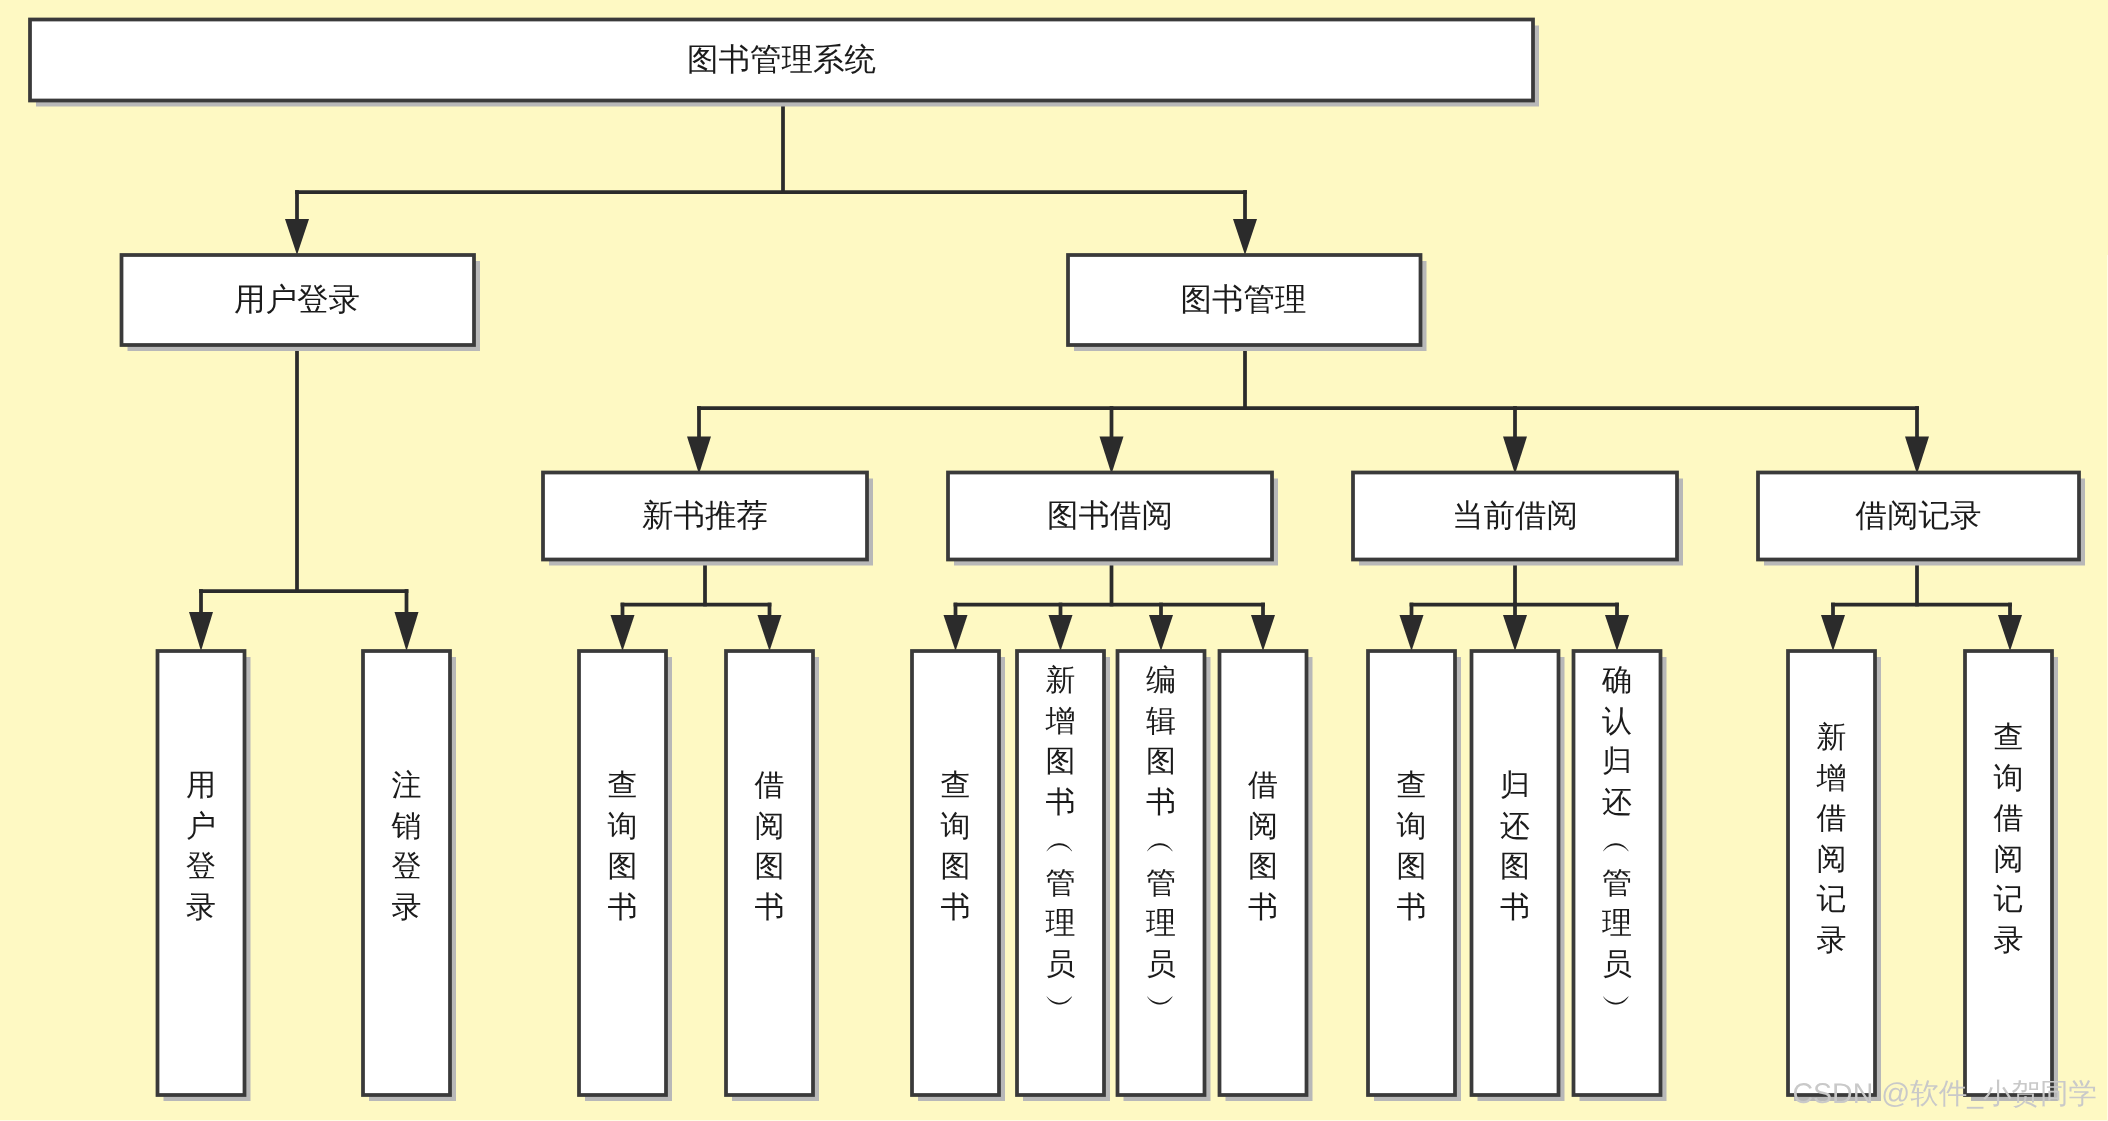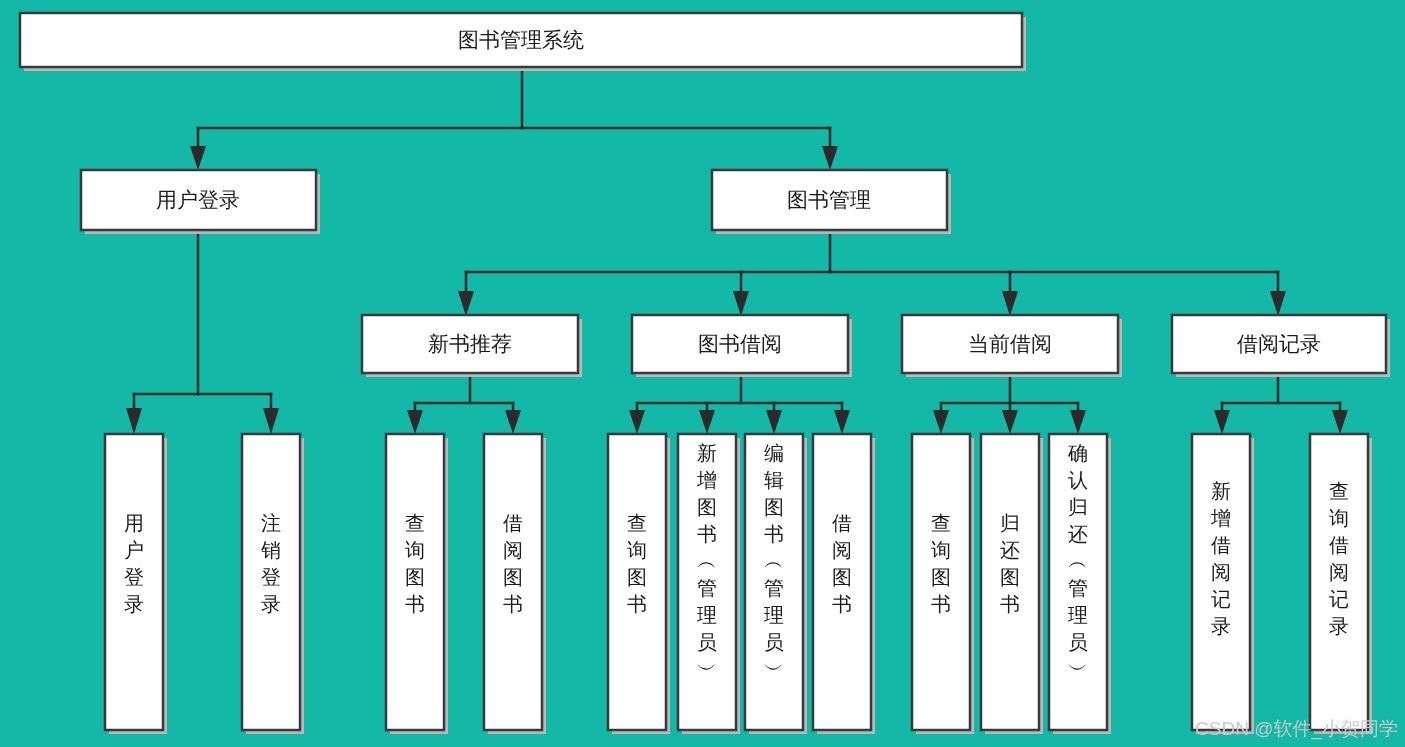--- a/index.html
+++ b/index.html
@@ -8,21 +8,21 @@
     padding: 0;
     background: #ffffff;
   }
   body {
     font-family: "Liberation Sans", "DejaVu Sans", sans-serif;
   }
   #diagram-root {
     position: relative;
     width: 1405px;
     height: 747px;
-    background: #14b8a6;
+    background: #fef9c3;
     overflow: hidden;
   }
   svg#flowchart {
     position: absolute;
     top: 0;
     left: 0;
     width: 1405px;
     height: 747px;
   }
   .node-box {

